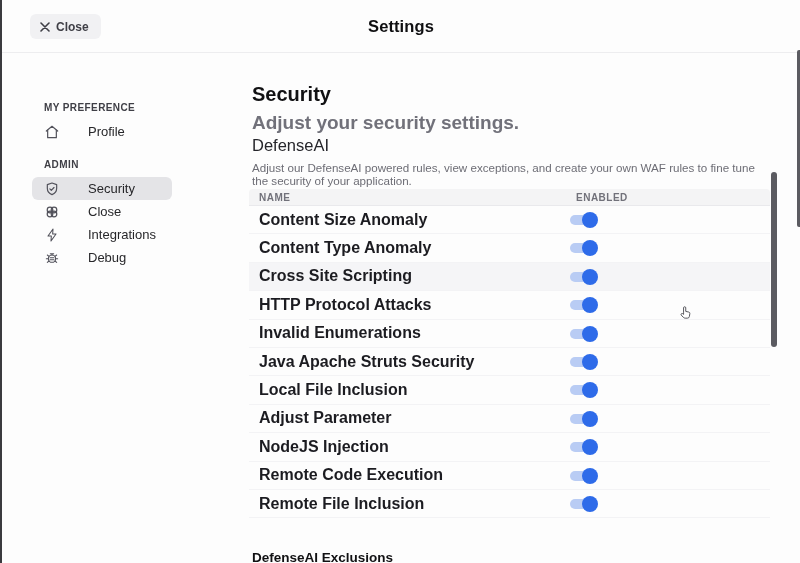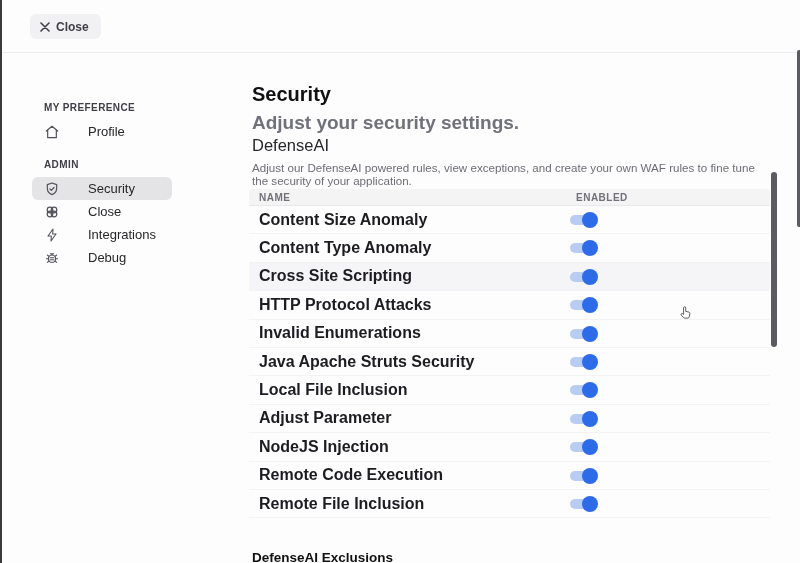--- a/index.html
+++ b/index.html
@@ -152,20 +152,21 @@
 
   <div class="topbar">
     <button class="close-btn">
       <span style="display:inline-flex;">
         <svg width="10" height="10" viewBox="0 0 10 10">
             <path d="M1 1l8 8M9 1l-8 8" stroke="#3f3f46" stroke-width="1.6" stroke-linecap="round"></path>
           </svg>
       </span>
       <span>Close</span>
     </button>
+    <div class="topbar-title">Settings</div>
   </div>
 
   <nav class="sidebar">
       <div class="side-section-label">MY PREFERENCE</div>
       <div class="side-item">
         <span class="icn">
           <svg viewBox="0 0 24 24" fill="none" stroke="currentColor" stroke-width="1.8" stroke-linejoin="round" stroke-linecap="round">
             <path d="M3.5 10.5L12 3.5l8.5 7"></path>
             <path d="M5.5 9.2V20.5h13V9.2"></path>
           </svg>

